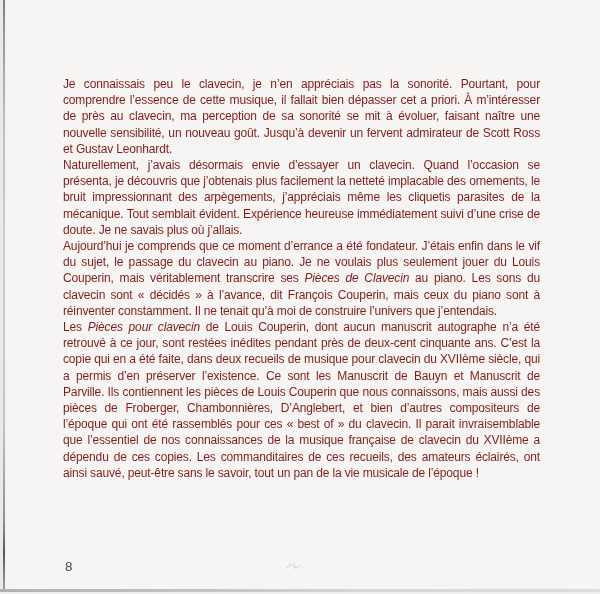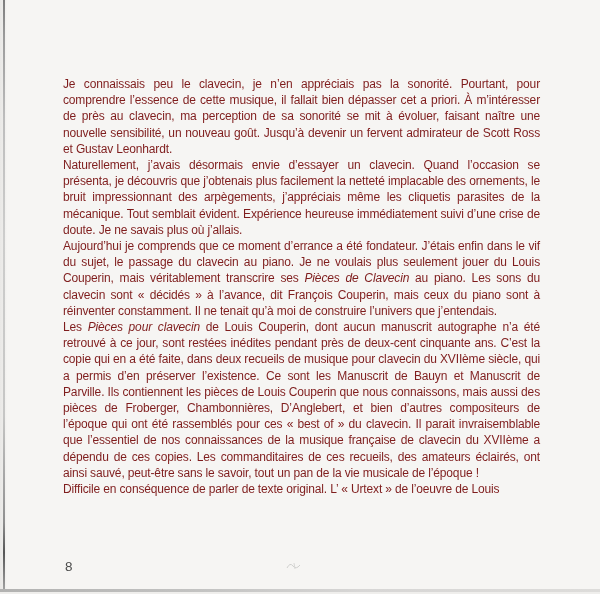--- a/index.html
+++ b/index.html
@@ -82,21 +82,20 @@
 
 <div class="page">
 
   <div class="edge-left"></div>
 
   <div class="text-block">
     <p><span>Je connaissais peu le clavecin, je n’en appréciais pas la sonorité. Pourtant, pour comprendre l’essence de cette musique, il fallait bien dépasser cet a priori. À m’intéresser de près au clavecin, ma perception de sa sonorité se mit à évoluer, faisant naître une nouvelle sensibilité, un nouveau goût. Jusqu’à devenir un fervent admirateur de Scott Ross et Gustav Leonhardt.</span></p>
     <p><span>Naturellement, j’avais désormais envie d’essayer un clavecin. Quand l’occasion se présenta, je découvris que j’obtenais plus facilement la netteté implacable des ornements, le bruit impressionnant des arpègements, j’appréciais même les cliquetis parasites de la mécanique. Tout semblait évident. Expérience heureuse immédiatement suivi d’une crise de doute. Je ne savais plus où j’allais.</span></p>
     <p><span>Aujourd’hui je comprends que ce moment d’errance a été fondateur. J’étais enfin dans le vif du sujet, le passage du clavecin au piano. Je ne voulais plus seulement jouer du Louis Couperin, mais véritablement transcrire ses </span><em>Pièces de Clavecin</em><span> au piano. Les sons du clavecin sont « décidés » à l’avance, dit François Couperin, mais ceux du piano sont à réinventer constamment. Il ne tenait qu’à moi de construire l’univers que j’entendais.</span></p>
     <p class="spaced"><span>Les </span><em>Pièces pour clavecin</em><span> de Louis Couperin, dont aucun manuscrit autographe n’a été retrouvé à ce jour, sont restées inédites pendant près de deux-cent cinquante ans. C’est la copie qui en a été faite, dans deux recueils de musique pour clavecin du XVIIème siècle, qui a permis d’en préserver l’existence. Ce sont les Manuscrit de Bauyn et Manuscrit de Parville. Ils contiennent les pièces de Louis Couperin que nous connaissons, mais aussi des pièces de Froberger, Chambonnières, D’Anglebert, et bien d’autres compositeurs de l’époque qui ont été rassemblés pour ces « best of » du clavecin. Il parait invraisemblable que l’essentiel de nos connaissances de la musique française de clavecin du XVIIème a dépendu de ces copies. Les commanditaires de ces recueils, des amateurs éclairés, ont ainsi sauvé, peut-être sans le savoir, tout un pan de la vie musicale de l’époque !</span></p>
-    <p><span>Difficile en conséquence de parler de texte original. L’ « Urtext » de l’oeuvre de Louis</span></p>
   </div>
 
   <svg class="scan-artifact" width="16" height="12" viewBox="0 0 16 12">
     <path d="M1,8 Q4,2 7,6 T14,5" stroke="#c6c6c4" stroke-width="1" fill="none"></path>
     <path d="M8,3 L9,9" stroke="#cfcfcd" stroke-width="1" fill="none"></path>
   </svg>
 
   <div class="page-number">8</div>
 
   <div class="edge-bottom"></div>

